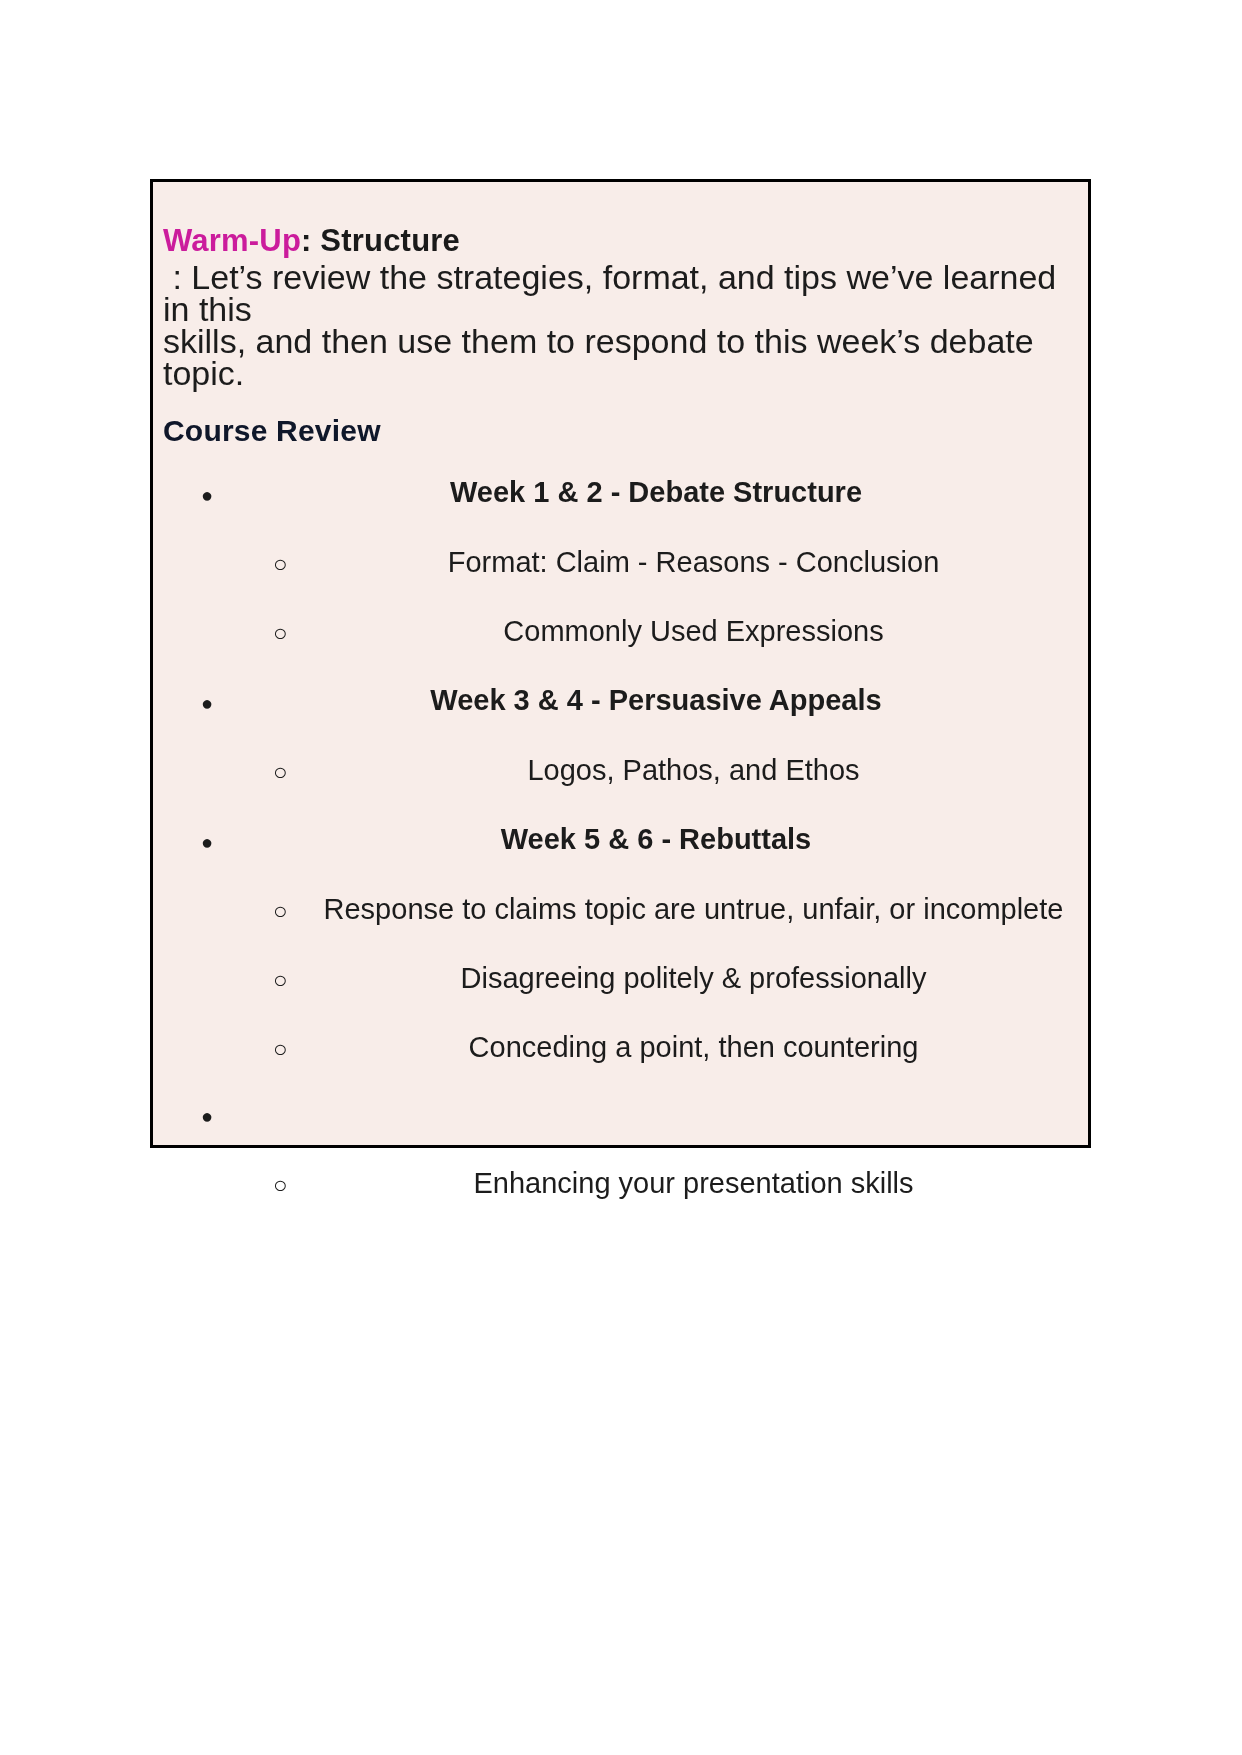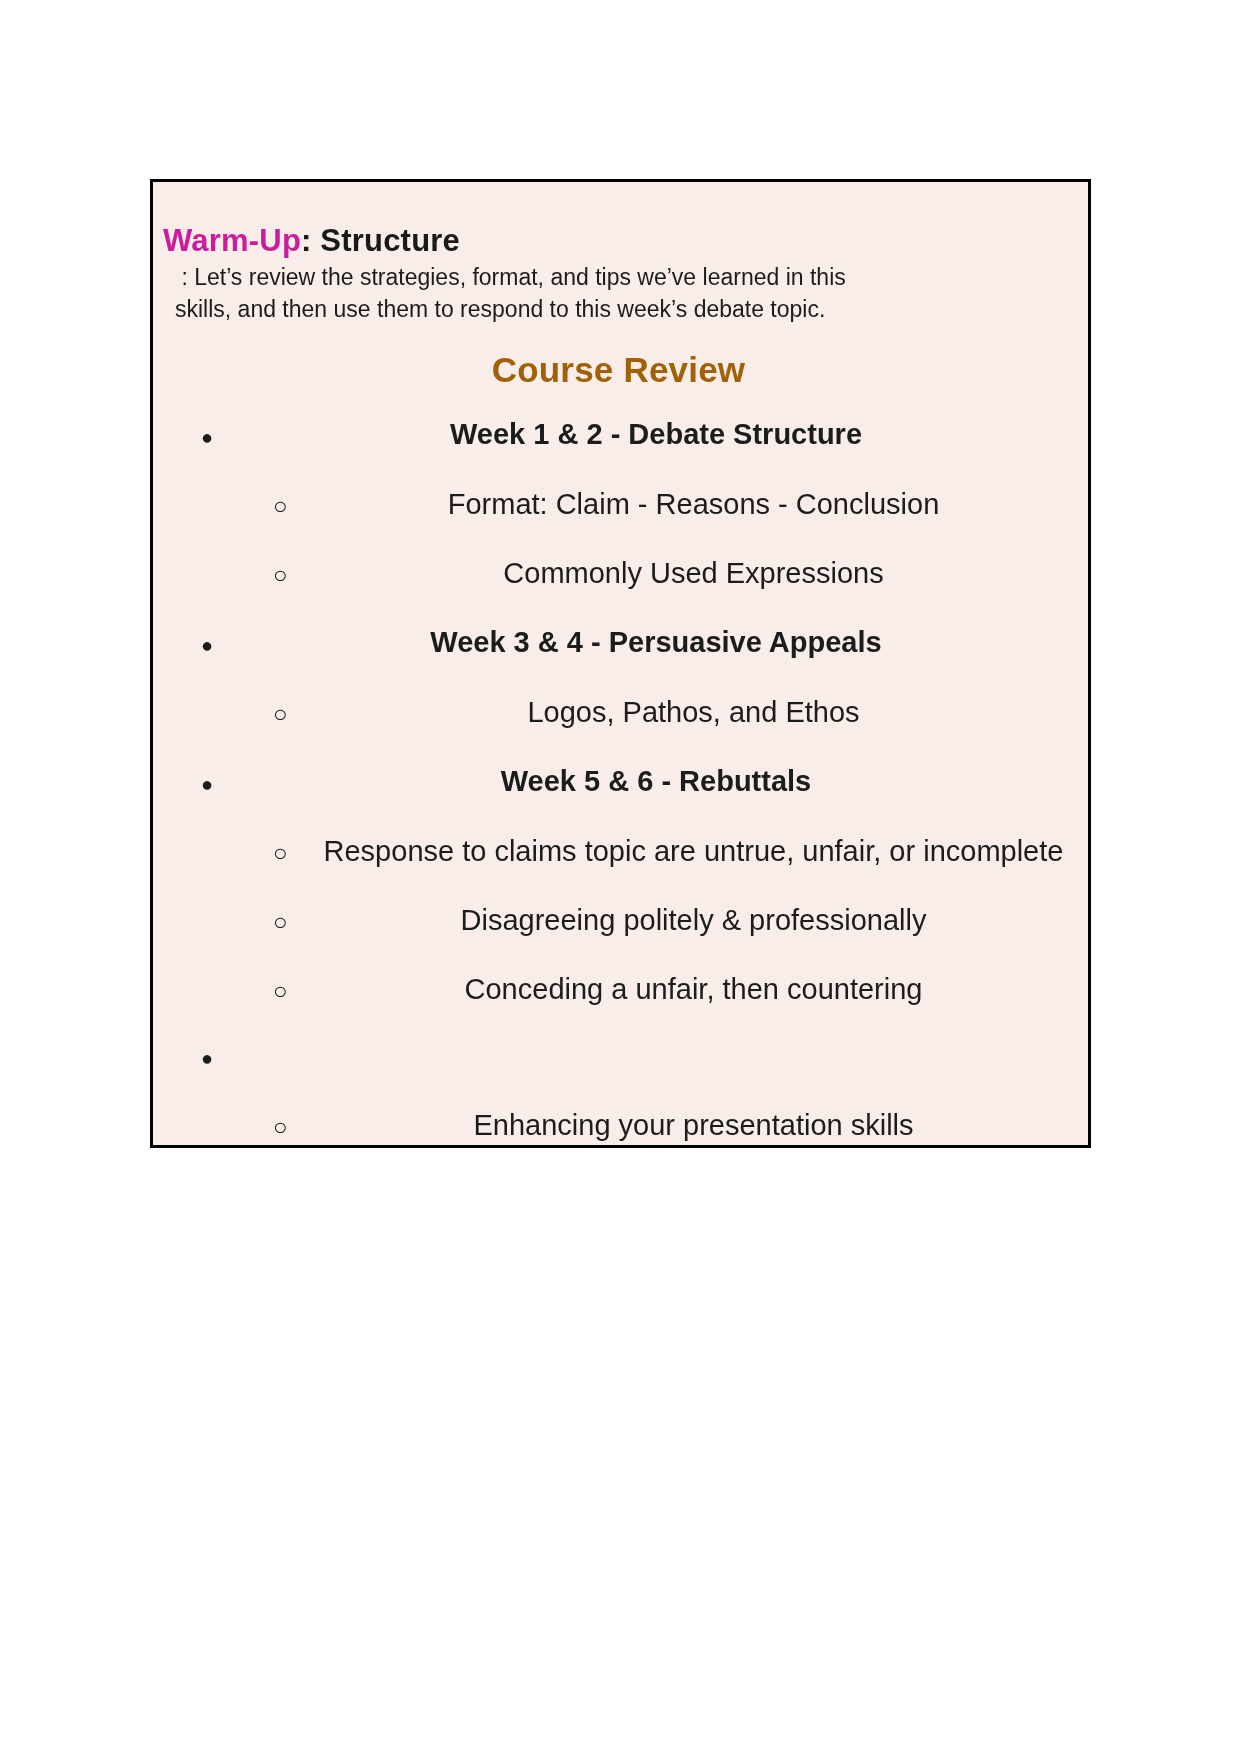--- a/index.html
+++ b/index.html
@@ -31,35 +31,35 @@
     font-size: 31px;
     font-weight: bold;
     line-height: 1.2;
     color: #1a1a1a;
     letter-spacing: 0.2px;
   }
   .title .warmup {
     color: #cb1c9c;
   }
   .subtitle {
-    margin: 2px 0 0 12px;
-    font-size: 23px;
+    margin: 2px 0 0 0;
+    font-size: 34px;
     line-height: 32px;
     color: #1c1c1c;
   }
   .subtitle span {
     white-space: pre-wrap;
   }
   .section-heading {
     margin: 24px 0 0 0;
-    text-align: center;
-    font-size: 35px;
+    text-align: left;
+    font-size: 30px;
     font-weight: bold;
     line-height: 1.2;
-    color: #a16207;
+    color: #0f172a;
     letter-spacing: 0.2px;
   }
   .list {
     margin-top: 25px;
   }
   .list-item {
     display: flex;
     align-items: baseline;
     font-size: 29px;
     line-height: 36px;
@@ -143,21 +143,21 @@
           <span class="item-text">Response to claims topic are untrue, unfair, or incomplete</span>
         </div>
 
         <div class="list-item lvl2">
           <span class="bullet">○</span>
           <span class="item-text">Disagreeing politely &amp; professionally</span>
         </div>
 
         <div class="list-item lvl2">
           <span class="bullet">○</span>
-          <span class="item-text">Conceding a unfair, then countering</span>
+          <span class="item-text">Conceding a point, then countering</span>
         </div>
 
         <div class="list-item lvl1">
           <span class="bullet">●</span>
         </div>
 
         <div class="list-item lvl2">
           <span class="bullet">○</span>
           <span class="item-text">Enhancing your presentation skills</span>
         </div>

